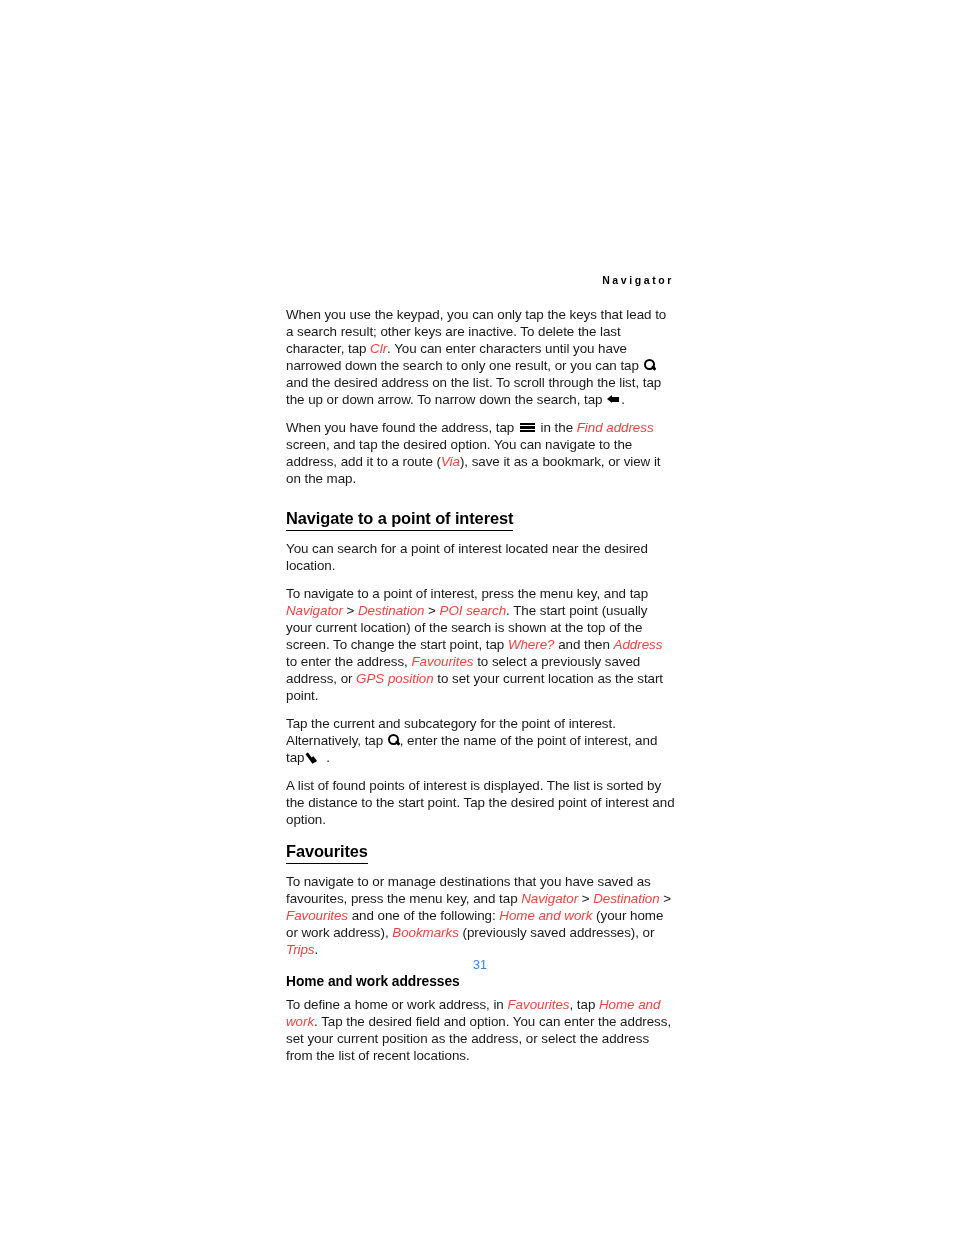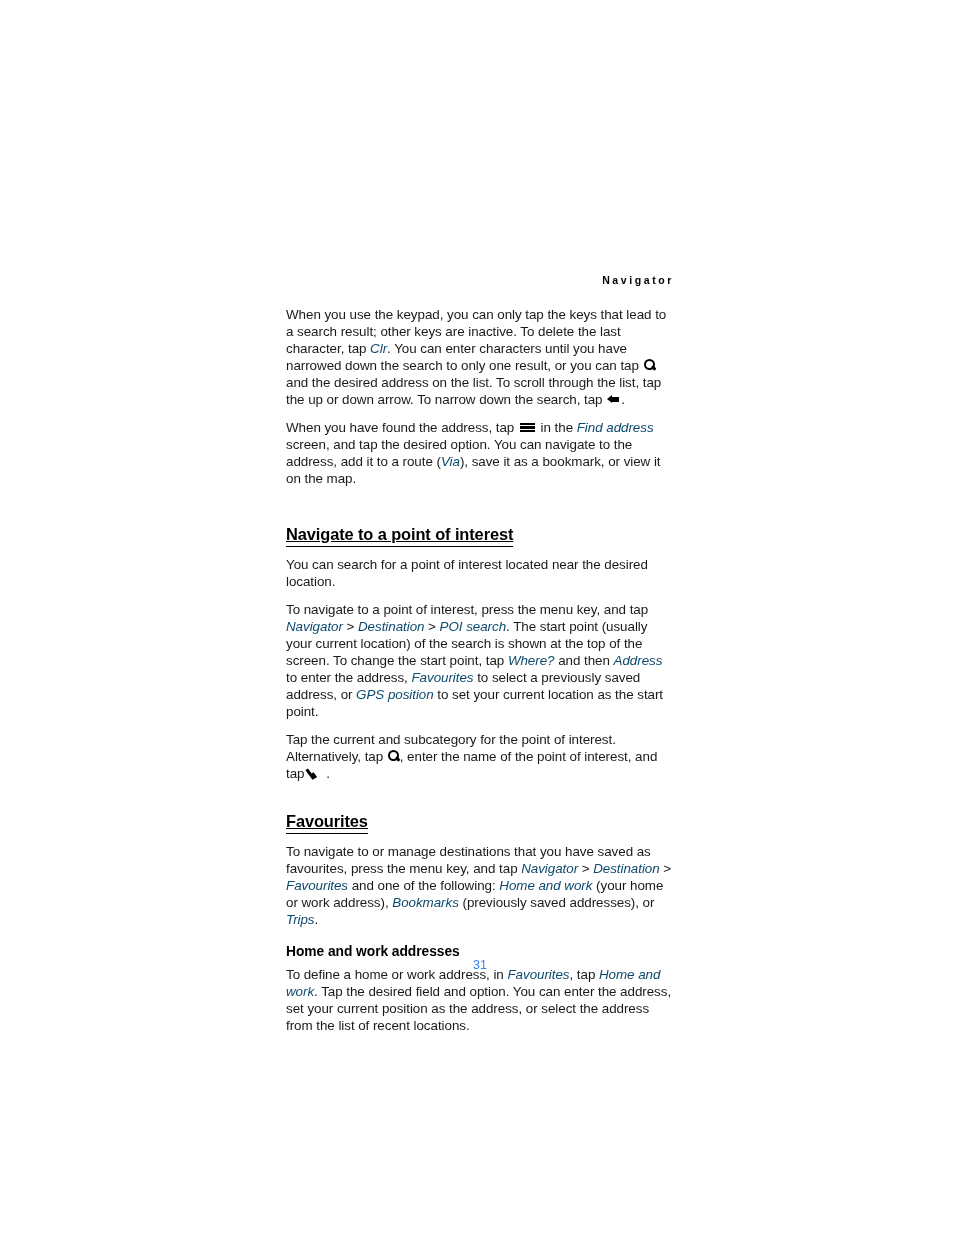--- a/index.html
+++ b/index.html
@@ -50,46 +50,45 @@
   p.para {
     margin: 0 0 11px 0;
     font-size: 13.4px;
     line-height: 17.0px;
     color: #1a1a1a;
     text-align: left;
     letter-spacing: -0.05px;
   }
 
   h2.section {
-    margin: 18px 0 9px 0;
+    margin: 2px 0 9px 0;
     padding: 0 0 2px 0;
     font-size: 16.4px;
     font-weight: bold;
     line-height: 20px;
     color: #000000;
     display: inline-block;
     border-bottom: 1.4px solid #000000;
     letter-spacing: -0.1px;
-    text-decoration: underline;
   }
   .section-wrap { display: block; margin: 0; }
   .section-wrap.first { margin-top: 19px; }
 
   h3.subsection {
     margin: 15px 0 5px 0;
     font-size: 13.8px;
     font-weight: bold;
     line-height: 18px;
     color: #000000;
     letter-spacing: -0.05px;
   }
 
   
   .ui {
-    color: #0c4a6e;
+    color: #ef4444;
     font-style: italic;
   }
   .gt {
     color: #1a1a1a;
     font-style: normal;
   }
 
   
   .icon {
     display: inline-block;
@@ -227,20 +226,21 @@
     <div class="section-wrap first">
       <h2 class="section">Navigate to a point of interest</h2>
     </div>
 
     <p class="para">You can search for a point of interest located near the desired location.</p>
 
     <p class="para"><span>To navigate to a point of interest, press the menu key, and tap </span><span class="ui">Navigator</span><span class="gt"> &gt; </span><span class="ui">Destination</span><span class="gt"> &gt; </span><span class="ui">POI search</span><span>. The start point (usually your current location) of the search is shown at the top of the screen. To change the start point, tap </span><span class="ui">Where?</span><span> and then </span><span class="ui">Address</span><span> to enter the address, </span><span class="ui">Favourites</span><span> to select a previously saved address, or </span><span class="ui">GPS position</span><span> to set your current location as the start point.</span></p>
 
     <p class="para"><span>Tap the current and subcategory for the point of interest. Alternatively, tap </span><span class="icon icon-search"><span class="lens"></span><span class="handle"></span></span><span>, enter the name of the point of interest, and tap </span><span class="icon icon-check"><span class="s1"></span><span class="s2"></span></span><span>.</span></p>
 
+    <p class="para">A list of found points of interest is displayed. The list is sorted by the distance to the start point. Tap the desired point of interest and option.</p>
 
     <div class="section-wrap">
       <h2 class="section">Favourites</h2>
     </div>
 
     <p class="para"><span>To navigate to or manage destinations that you have saved as favourites, press the menu key, and tap </span><span class="ui">Navigator</span><span class="gt"> &gt; </span><span class="ui">Destination</span><span class="gt"> &gt; </span><span class="ui">Favourites</span><span> and one of the following: </span><span class="ui">Home and work</span><span> (your home or work address), </span><span class="ui">Bookmarks</span><span> (previously saved addresses), or </span><span class="ui">Trips</span><span>.</span></p>
 
     <h3 class="subsection">Home and work addresses</h3>
 
     <p class="para"><span>To define a home or work address, in </span><span class="ui">Favourites</span><span>, tap </span><span class="ui">Home and work</span><span>. Tap the desired field and option. You can enter the address, set your current position as the address, or select the address from the list of recent locations.</span></p>

